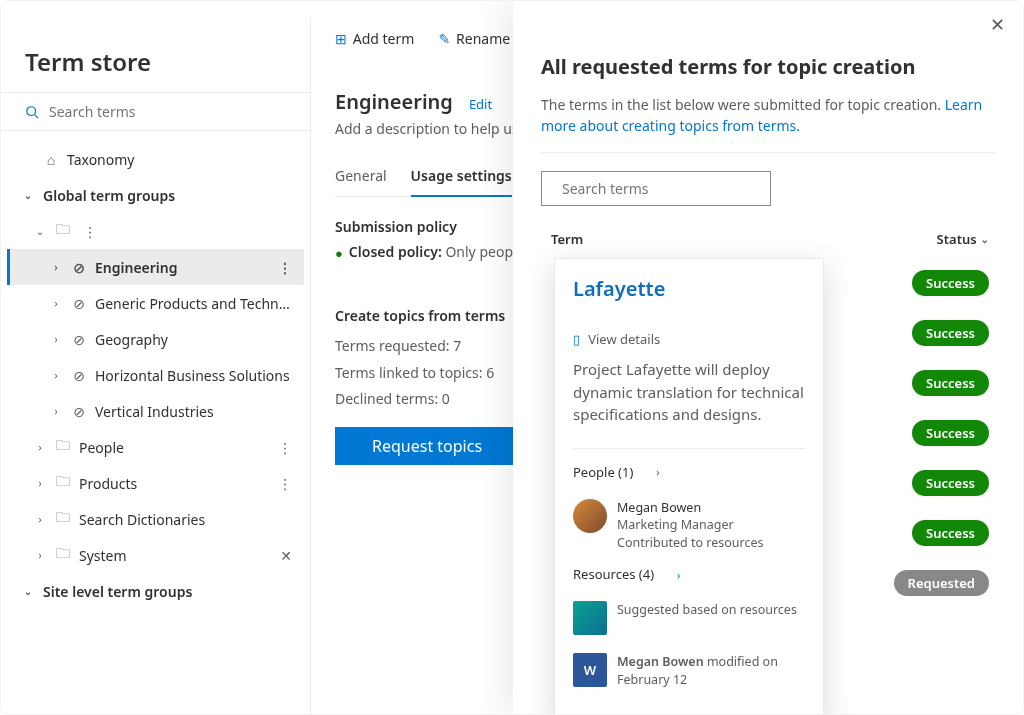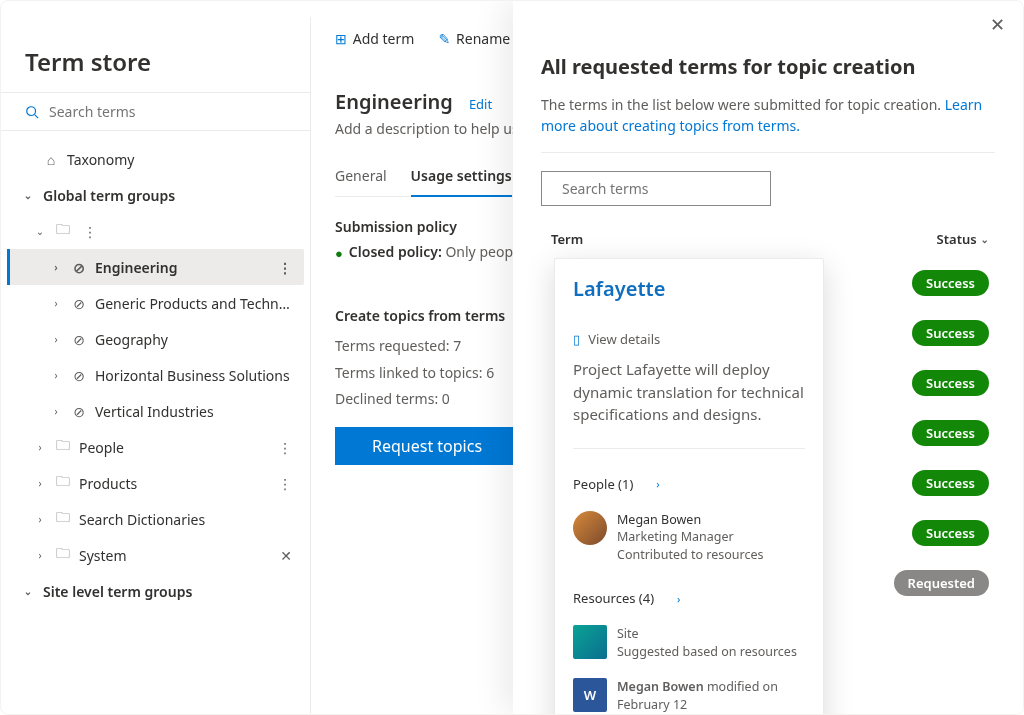--- a/index.html
+++ b/index.html
@@ -71,21 +71,21 @@
   .status-list{display:flex;flex-direction:column;gap:24px;align-items:flex-end;padding:12px 6px 0 0;}
   .badge{display:inline-block;padding:4px 14px;border-radius:14px;color:#fff;font-size:13px;font-weight:600;}
   .badge.ok{background:var(--badge-green);}
   .badge.req{background:var(--badge-grey);}
 
   
   .flyout{position:absolute;top:257px;left:553px;width:270px;background:#fff;border:1px solid var(--line);border-radius:2px;box-shadow:var(--flyout-shadow);padding:16px 18px 22px;z-index:5;}
   .flyout h3{margin:0 0 28px;color:var(--blue-ink);font-size:20px;font-weight:600;}
   .flyout .view{display:flex;align-items:center;gap:8px;color:var(--muted);font-size:13px;cursor:pointer;margin-bottom:10px;}
   .flyout .desc{color:var(--muted);font-size:15px;line-height:1.5;padding-bottom:22px;border-bottom:1px solid var(--line);}
-  .flyout .grouphead{display:flex;align-items:center;gap:23px;font-size:13px;color:var(--ink);margin:26px 0 10px;cursor:pointer;}
+  .flyout .grouphead{display:flex;align-items:center;gap:23px;font-size:13px;color:var(--ink);margin:14px 0 10px;cursor:pointer;}
   .flyout .grouphead .chev{color:var(--blue);font-size:11px;}
   .flyout .item{display:flex;gap:10px;align-items:flex-start;margin-bottom:12px;margin-top:18px;}
   .flyout .thumb{width:34px;height:34px;border-radius:50%;flex:0 0 34px;display:flex;align-items:center;justify-content:center;color:#fff;font-weight:600;font-size:13px;}
   .flyout .thumb.sq{border-radius:2px;}
   .flyout .thumb.avatar{background:linear-gradient(135deg,#d88a3a,#7c4a2d);} 
   .flyout .thumb.site{background:linear-gradient(135deg,#0aa395,#0b6e8f);} 
   .flyout .thumb.word{background:#2b579a;} 
   .flyout .meta{font-size:12.5px;color:var(--ink);line-height:1.4;}
   .flyout .meta .sub{color:var(--muted);}
   .flyout .meta b{font-weight:600;}
@@ -280,21 +280,20 @@
       </div>
     </div>
 
     <div class="grouphead">
       <span>Resources (4)</span>
       <span class="chev">›</span>
     </div>
     <div class="item">
       <div class="thumb sq site"></div>
       <div class="meta">
-        <div class="sub">Site</div>
         <div class="sub">Suggested based on resources</div>
       </div>
     </div>
     <div class="item">
       <div class="thumb sq word">W</div>
       <div class="meta">
         <div class="sub"><b>Megan Bowen</b><span> modified on February 12</span></div>
       </div>
     </div>
   </div>

